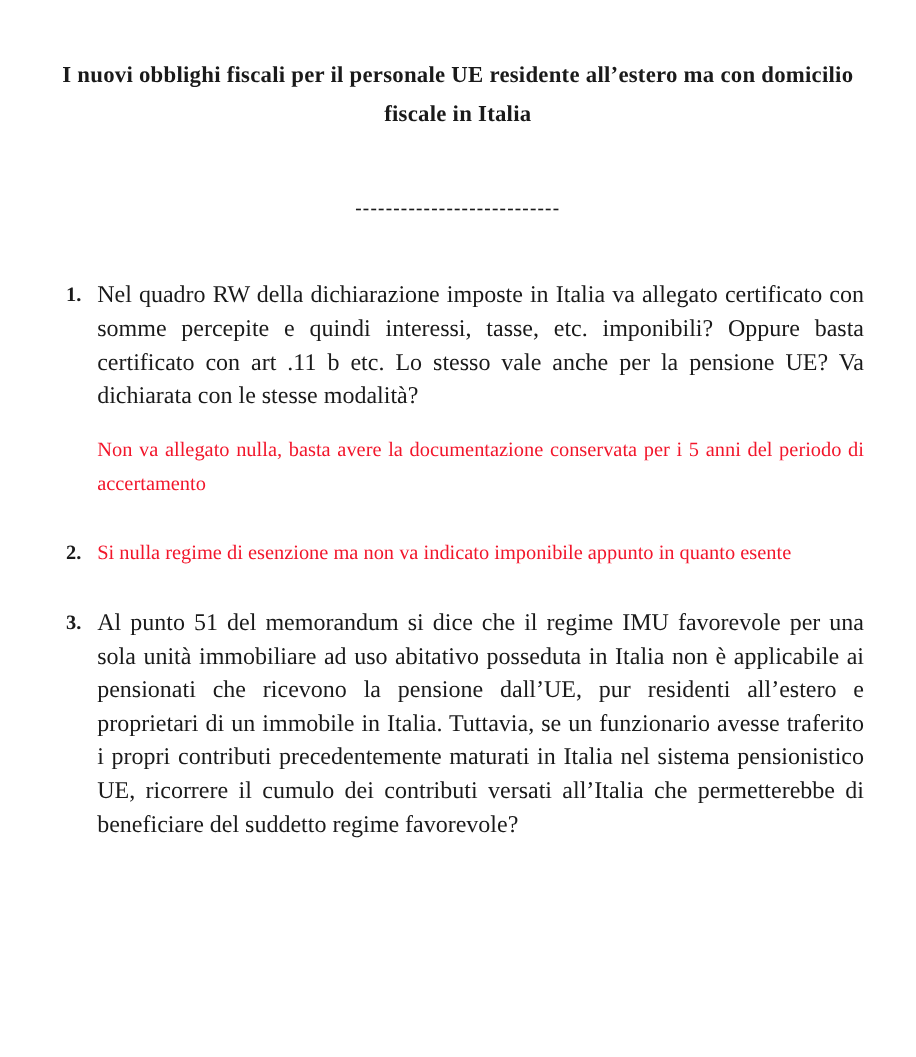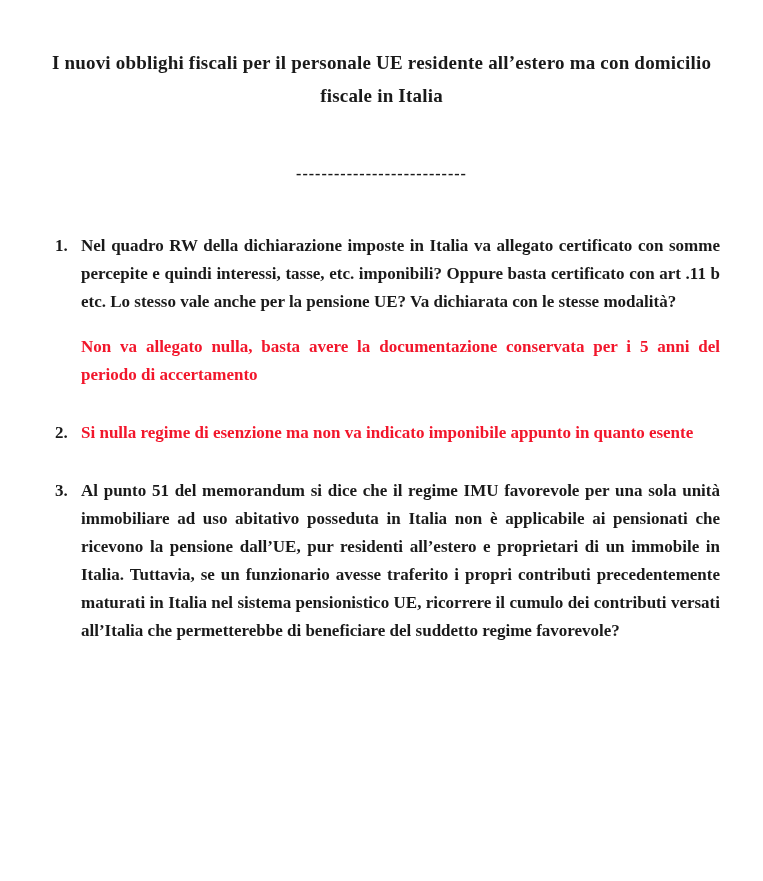--- a/index.html
+++ b/index.html
@@ -51,29 +51,29 @@
     flex: 0 0 26px;
     font-size: 17px;
     font-weight: bold;
     line-height: 28px;
   }
   .qa-content {
     flex: 1 1 auto;
     min-width: 0;
   }
   .qa-question {
-    font-size: 17px;
-    font-weight: bold;
+    font-size: 20px;
+    font-weight: normal;
     line-height: 28px;
     text-align: justify;
     margin-bottom: 17px;
   }
   .qa-answer {
     font-size: 17px;
-    font-weight: bold;
+    font-weight: normal;
     color: var(--answer-color);
     line-height: 28px;
     text-align: justify;
     margin-bottom: 30px;
   }
   .qa-item:last-child .qa-answer { margin-bottom: 0; }
 </style>
 </head>
 <body>
 

